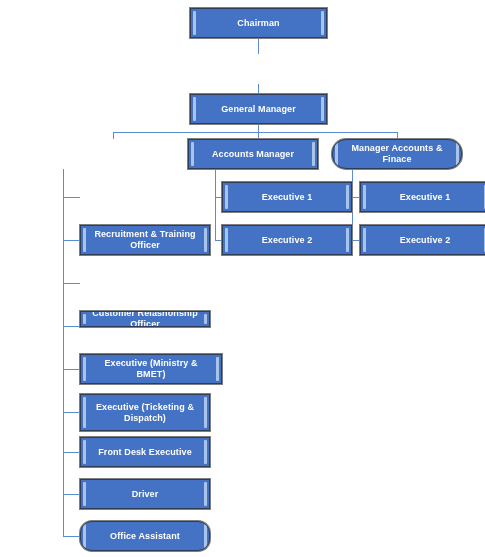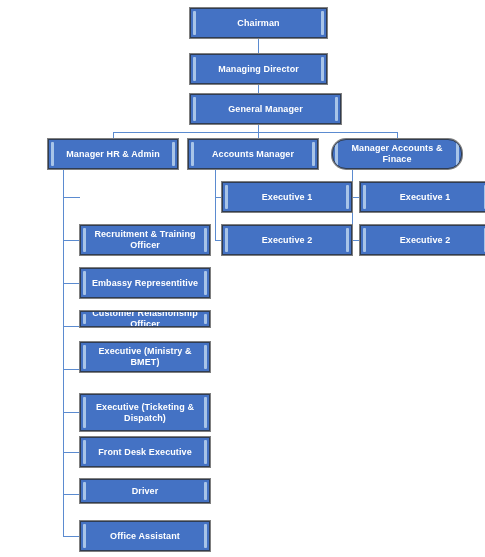--- a/index.html
+++ b/index.html
@@ -71,57 +71,48 @@
     <div class="line h" style="left: 33px; top: 536px; width: 17px; background: rgb(91, 139, 208);"></div>
     <div class="line v" style="left: 185px; top: 169px; height: 71px; background: rgb(91, 139, 208);"></div>
     <div class="line h" style="left: 185px; top: 197px; width: 7px; background: rgb(91, 139, 208);"></div>
     <div class="line h" style="left: 185px; top: 240px; width: 7px; background: rgb(91, 139, 208);"></div>
     <div class="line v" style="left: 322px; top: 169px; height: 71px; background: rgb(91, 139, 208);"></div>
     <div class="line h" style="left: 322px; top: 197px; width: 8px; background: rgb(91, 139, 208);"></div>
     <div class="line h" style="left: 322px; top: 240px; width: 8px; background: rgb(91, 139, 208);"></div>
     <div class="node" style="left: 160px; top: 8px; width: 137px; height: 30px;">
       <span>Chairman</span>
     </div>
-    <div class="node" style="left: 160px; top: 54px; width: 137px; height: 30px;">
-      <span>Managing Director</span>
-    </div>
-    <div class="node" style="left: 160px; top: 94px; width: 151px; height: 30px;">
+    <div class="node" style="left: 160px; top: 94px; width: 137px; height: 30px;">
       <span>General Manager</span>
-    </div>
-    <div class="node" style="left: 18px; top: 139px; width: 130px; height: 30px;">
-      <span>Manager HR &amp; Admin</span>
     </div>
     <div class="node" style="left: 158px; top: 139px; width: 130px; height: 30px;">
       <span>Accounts Manager</span>
     </div>
     <div class="node" style="left: 302px; top: 139px; width: 130px; height: 30px; border-radius: 14px;">
       <span>Manager Accounts &amp; Finace</span>
     </div>
     <div class="node" style="left: 50px; top: 225px; width: 130px; height: 30px;">
       <span>Recruitment &amp; Training Officer</span>
     </div>
-    <div class="node" style="left: 50px; top: 268px; width: 130px; height: 30px;">
-      <span>Embassy Representitive</span>
-    </div>
     <div class="node" style="left: 50px; top: 311px; width: 130px; height: 16px;">
       <span>Customer Relashonship Officer</span>
     </div>
-    <div class="node" style="left: 50px; top: 342px; width: 130px; height: 30px;">
+    <div class="node" style="left: 50px; top: 354px; width: 142px; height: 30px;">
       <span>Executive (Ministry &amp; BMET)</span>
     </div>
     <div class="node" style="left: 50px; top: 394px; width: 130px; height: 37px; text-align: center;">
       <span>Executive (Ticketing &amp; Dispatch)</span>
     </div>
     <div class="node" style="left: 50px; top: 437px; width: 130px; height: 30px; align-items: center;">
       <span>Front Desk Executive</span>
     </div>
-    <div class="node" style="left: 50px; top: 479px; width: 130px; height: 24px;">
+    <div class="node" style="left: 50px; top: 479px; width: 130px; height: 30px;">
       <span>Driver</span>
     </div>
-    <div class="node" style="left: 50px; top: 521px; width: 130px; height: 30px;">
+    <div class="node" style="left: 50px; top: 521px; width: 130px; height: 30px; border-radius: 12px;">
       <span>Office Assistant</span>
     </div>
     <div class="node" style="left: 192px; top: 182px; width: 130px; height: 30px;">
       <span>Executive 1</span>
     </div>
     <div class="node" style="left: 192px; top: 225px; width: 130px; height: 30px;">
       <span>Executive 2</span>
     </div>
     <div class="node" style="left: 330px; top: 182px; width: 130px; height: 30px;">
       <span>Executive 1</span>

